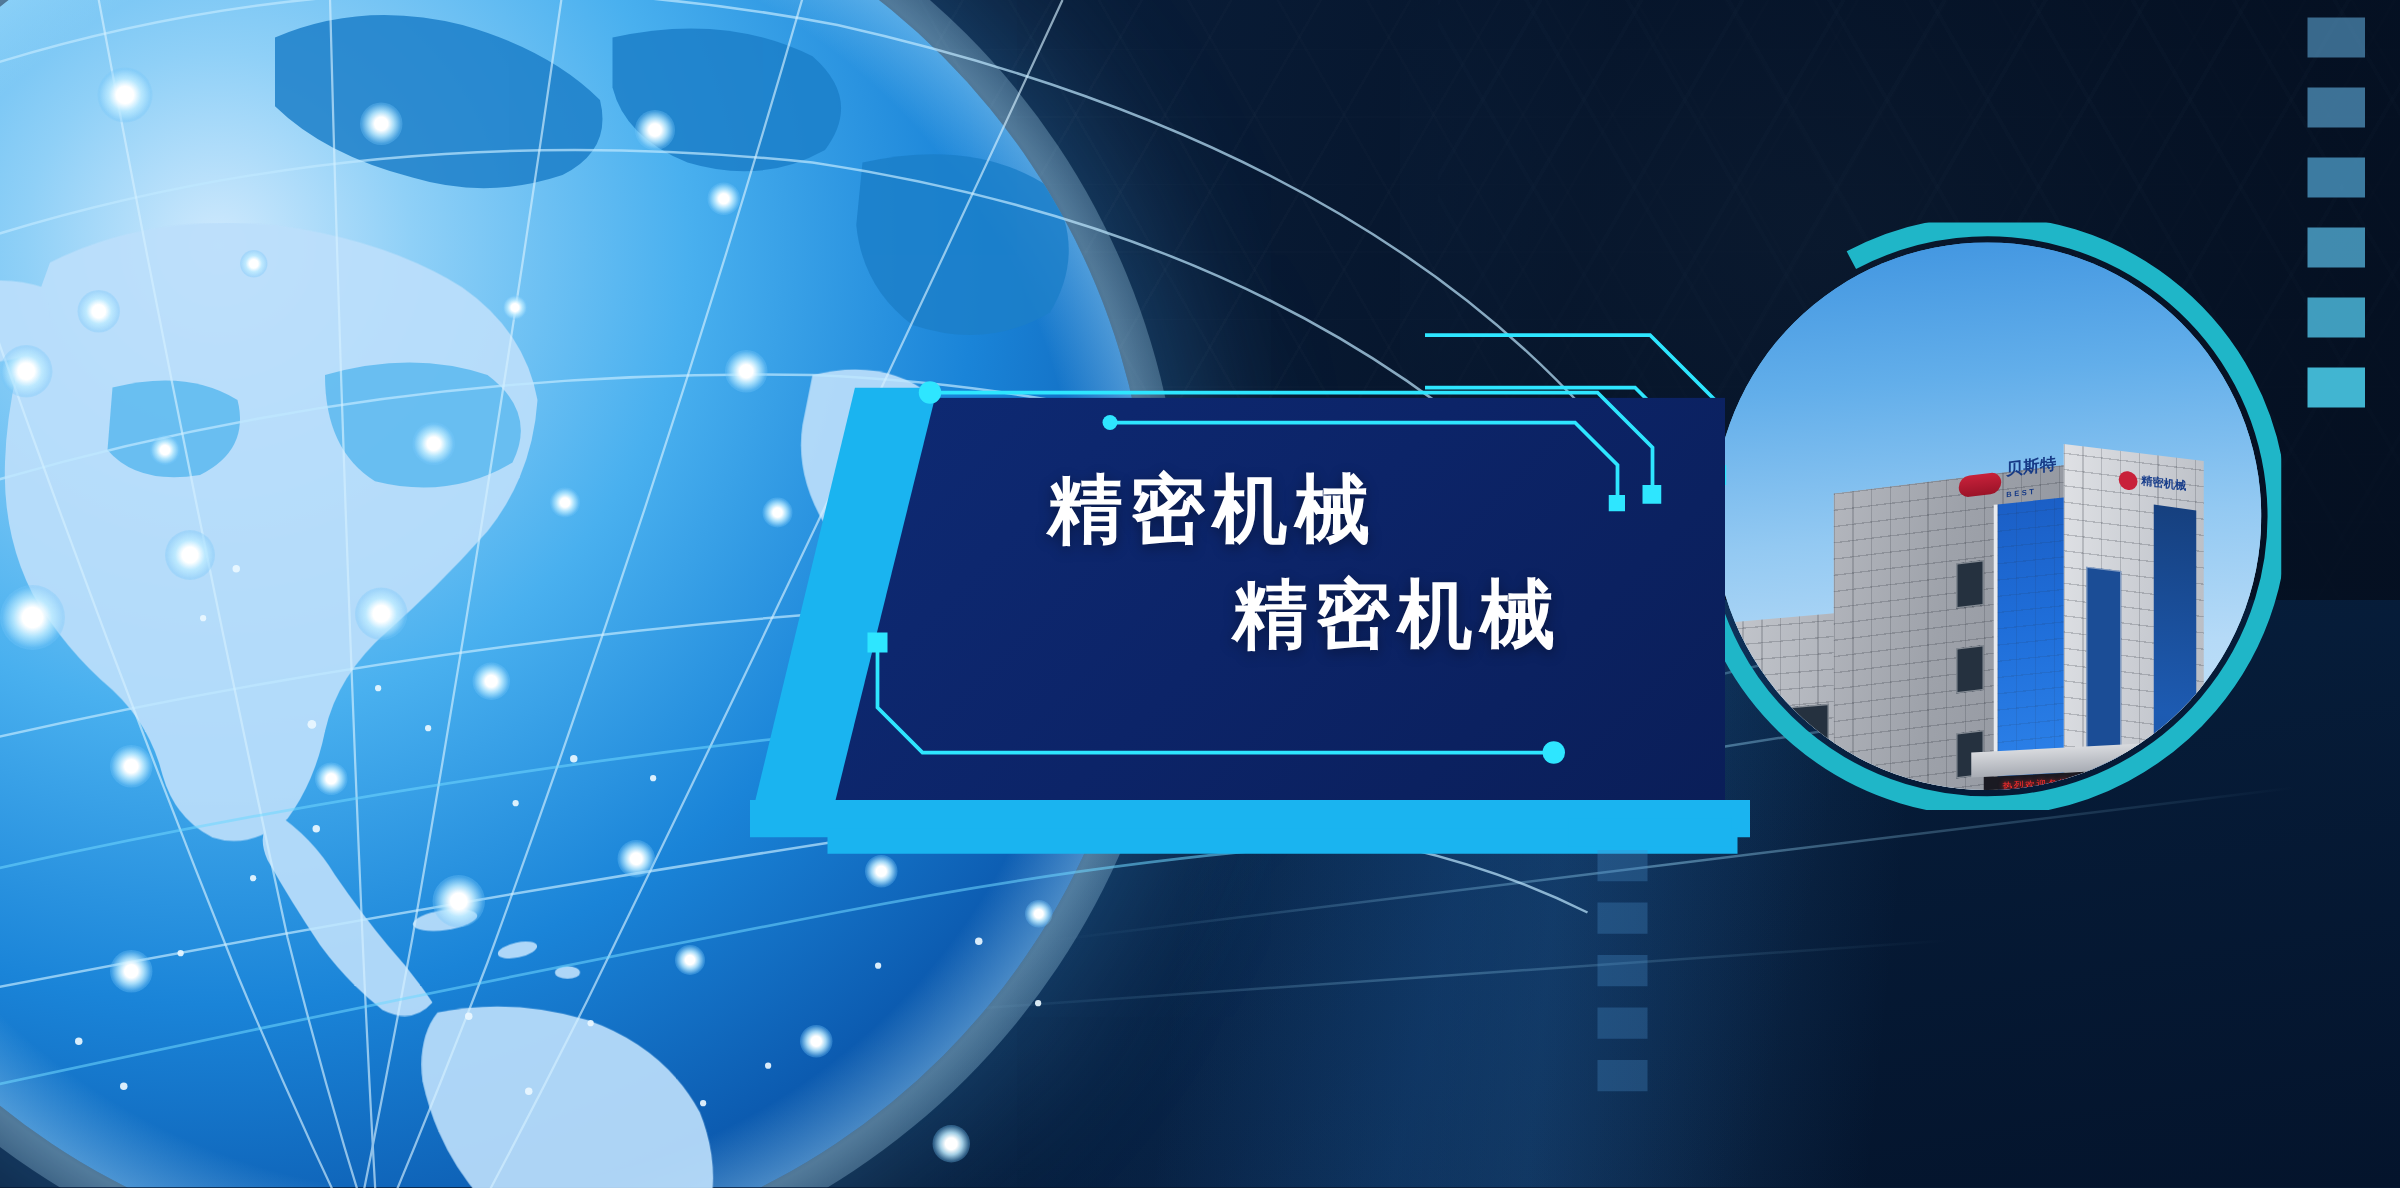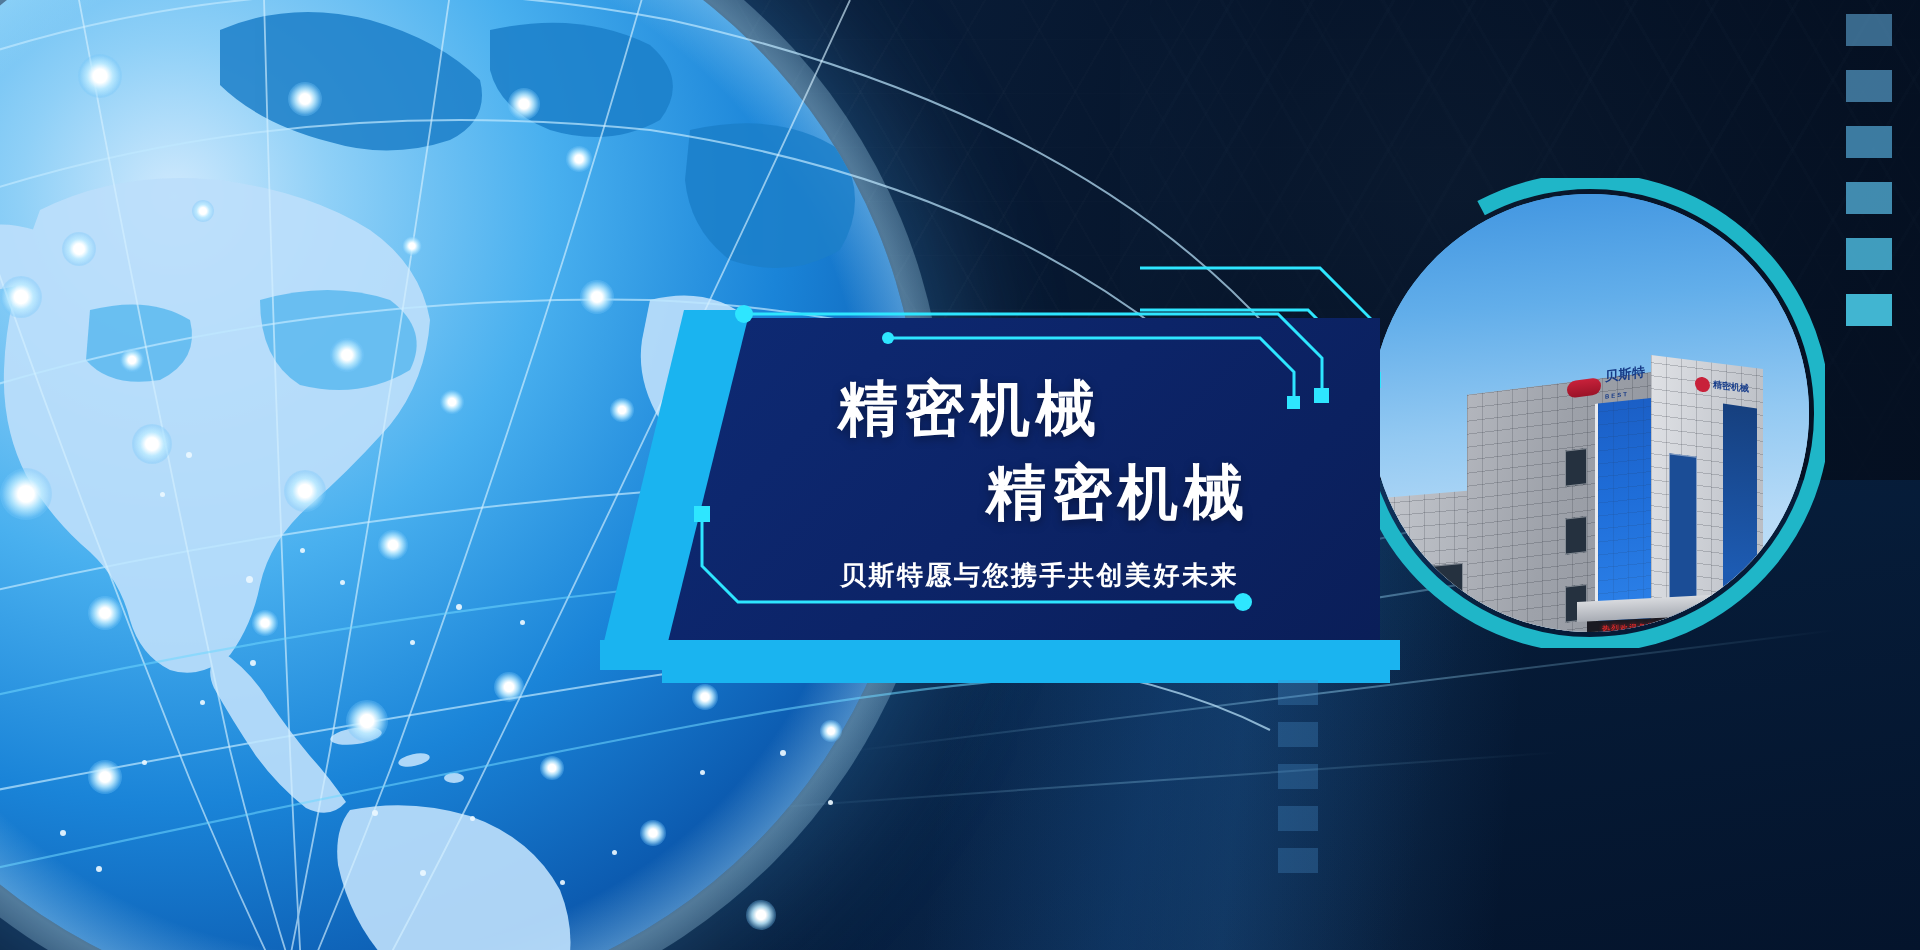--- a/index.html
+++ b/index.html
@@ -425,21 +425,20 @@
     <circle cx="84" cy="14" r="9" fill="#2ee6ff"></circle>
     <circle cx="228" cy="38" r="6" fill="#2ee6ff"></circle>
     <circle cx="583" cy="302" r="9" fill="#2ee6ff"></circle>
     <rect x="654" y="88" width="15" height="15" fill="#2ee6ff"></rect>
     <rect x="627" y="96" width="13" height="13" fill="#2ee6ff"></rect>
     <rect x="34" y="206" width="16" height="16" fill="#2ee6ff"></rect>
   </svg>
 
   <div class="title">精密机械</div>
   <div class="title2">精密机械</div>
-  <div class="subtitle">贝斯特愿与您携手共创美好未来</div>
 
   <div class="cyanbar"></div>
   <div class="cyanbar2"></div>
 
   <div class="marks-right">
     <i style="background:rgba(90,160,205,.62)"></i>
     <i style="background:rgba(85,155,200,.70)"></i>
     <i style="background:rgba(80,160,205,.74)"></i>
     <i style="background:rgba(80,170,210,.80)"></i>
     <i style="background:rgba(75,180,215,.86)"></i>

